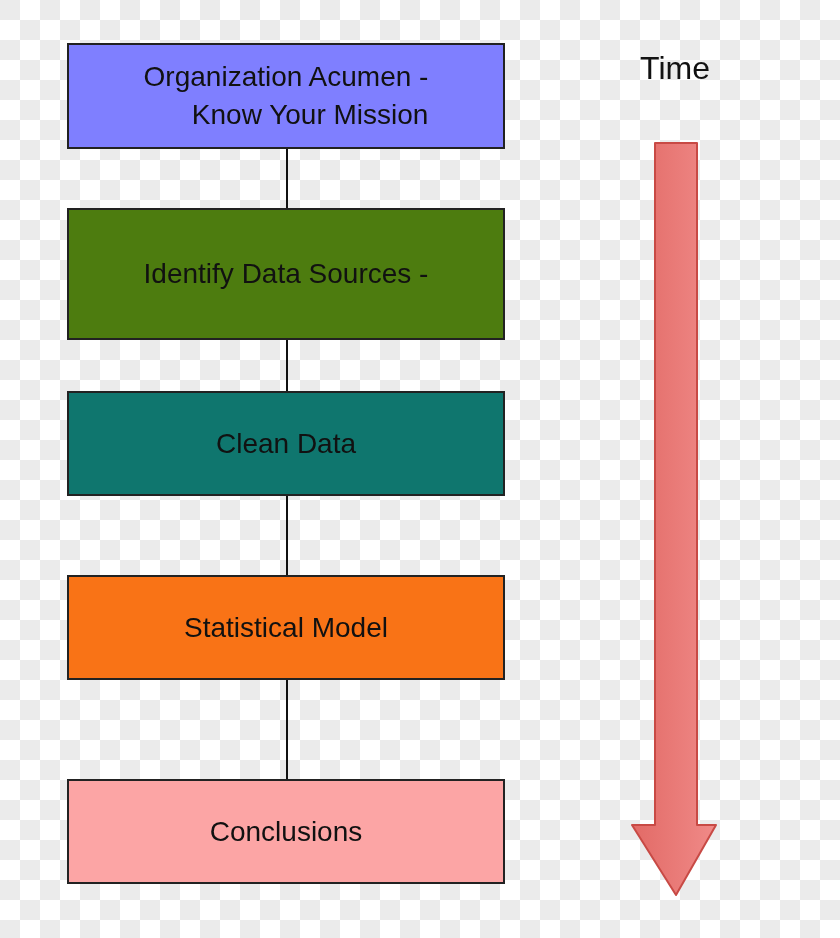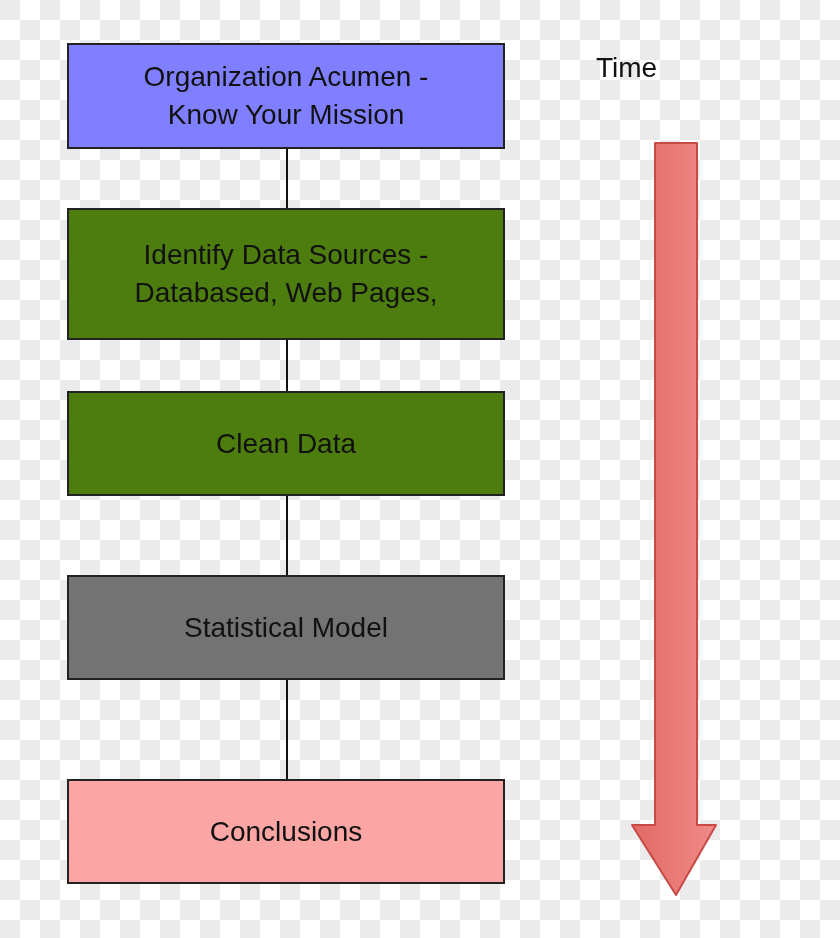--- a/index.html
+++ b/index.html
@@ -10,55 +10,54 @@
       linear-gradient(45deg, #ebebeb 25%, transparent 25%, transparent 75%, #ebebeb 75%),
       linear-gradient(45deg, #ebebeb 25%, transparent 25%, transparent 75%, #ebebeb 75%);
     background-size: 40px 40px;
     background-position: 20px 0, 0 20px;
     font-family: "Liberation Sans", sans-serif;
   }
   .box {
     position: absolute; left: 67px; width: 438px;
     border: 2px solid #222; box-sizing: border-box;
     display: flex; align-items: center; justify-content: center;
-    text-align: center; color: #111; font-size: 28px; line-height: 38px;
+    text-align: right; color: #111; font-size: 28px; line-height: 38px;
   }
   .connector { position: absolute; left: 286px; width: 2px; background: #111; }
   .time-label {
     position: absolute; left: 560px; width: 230px; top: 50px;
-    font-size: 28px; line-height: 36px; color: #111; padding-left: 36px;
+    text-align: center; font-size: 32px; line-height: 36px; color: #111;
   }
   #arrow { position: absolute; left: 620px; top: 140px; }
 </style>
 </head>
 <body>
 
 <div>
   <div class="box" style="top:43px;height:106px;background:#7f7fff;">
     <div>
       <div>Organization Acumen -</div>
       <div>Know Your Mission</div>
     </div>
   </div>
   <div class="connector" style="top:149px;height:59px;"></div>
 
   <div class="box" style="top:208px;height:132px;background:#4d7c0f;">
     <div>
       <div>Identify Data Sources -</div>
-      <div>Databased, Web Pages,</div>
     </div>
   </div>
   <div class="connector" style="top:340px;height:51px;"></div>
 
-  <div class="box" style="top:391px;height:105px;background:#4d7c0f;">
+  <div class="box" style="top:391px;height:105px;background:#0f766e;">
     <div>Clean Data</div>
   </div>
   <div class="connector" style="top:496px;height:79px;"></div>
 
-  <div class="box" style="top:575px;height:105px;background:#737373;">
+  <div class="box" style="top:575px;height:105px;background:#f97316;">
     <div>Statistical Model</div>
   </div>
   <div class="connector" style="top:680px;height:99px;"></div>
 
   <div class="box" style="top:779px;height:105px;background:#fca5a5;">
     <div>Conclusions</div>
   </div>
 </div>
 
 <div class="time-label">

